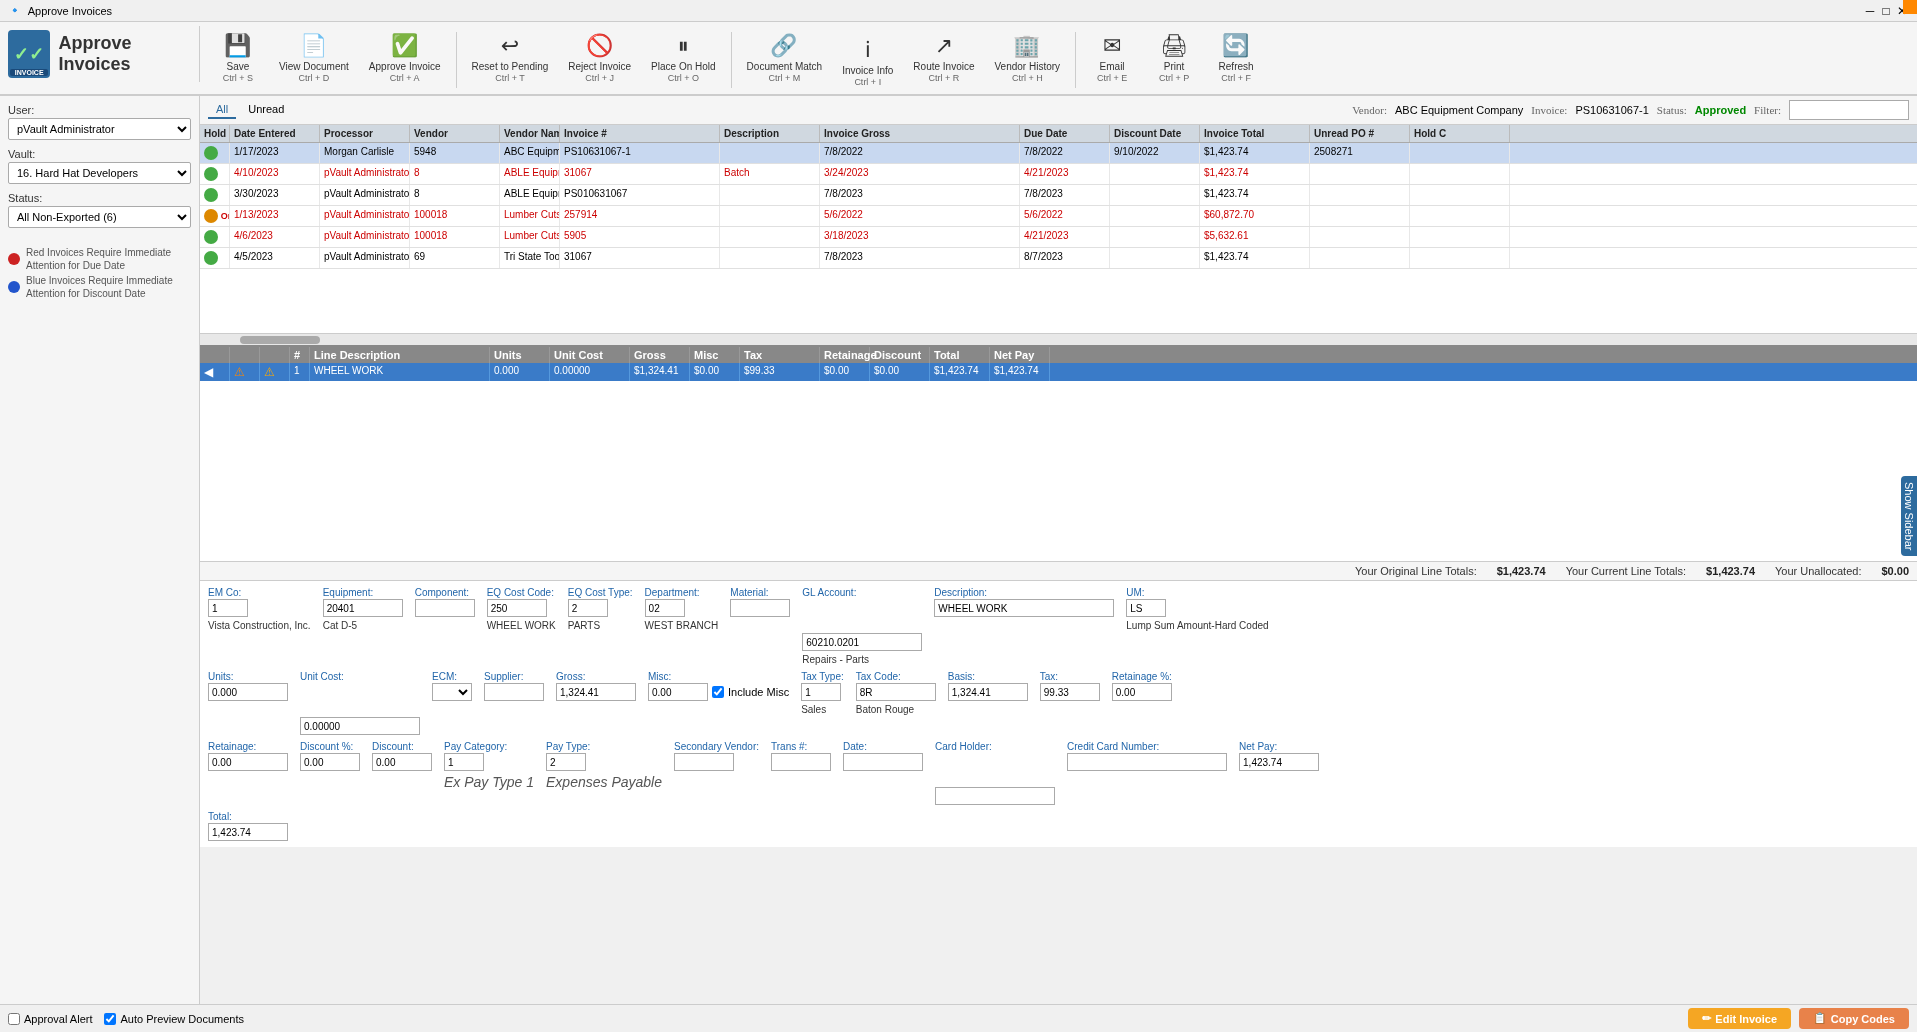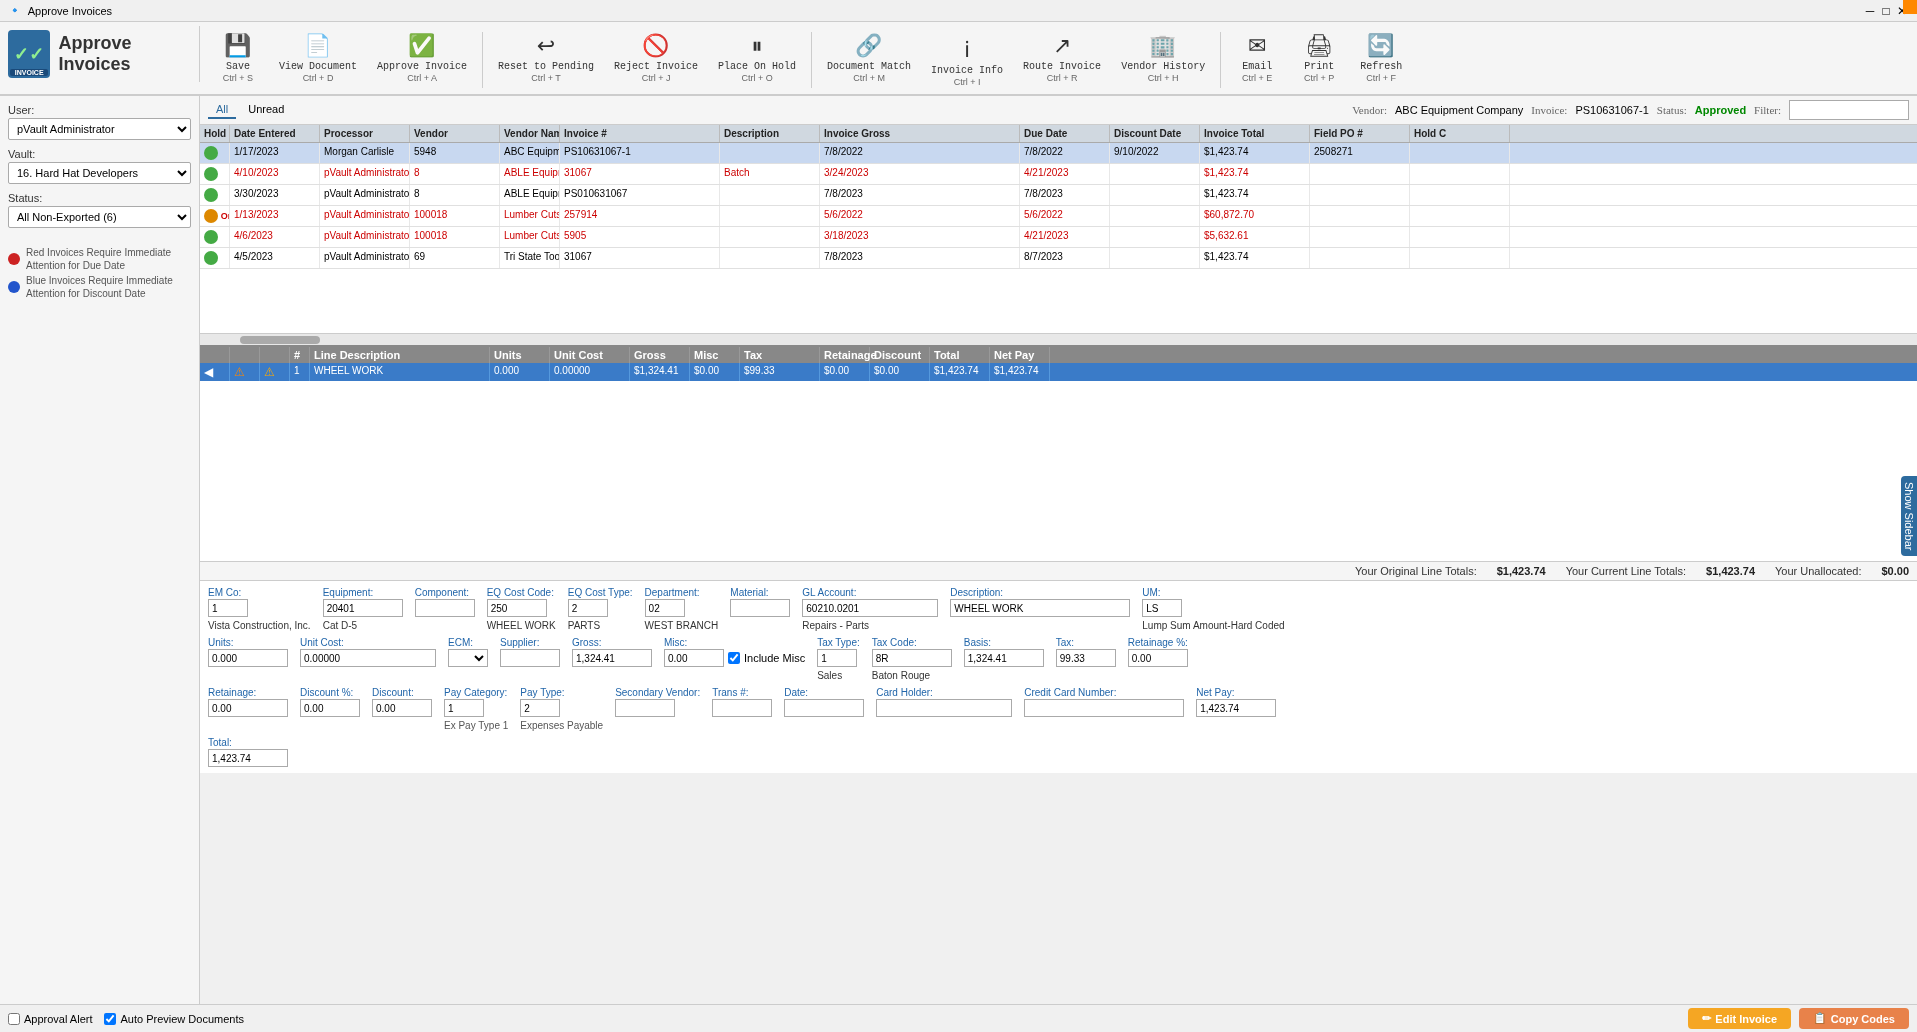--- a/index.html
+++ b/index.html
@@ -55,21 +55,21 @@
 
     
     .ribbon { display: flex; padding: 2px 8px; gap: 2px; flex: 1; }
     .ribbon-btn {
       display: flex; flex-direction: column; align-items: center;
       padding: 4px 8px; cursor: pointer; border: 1px solid transparent;
       border-radius: 3px; min-width: 60px; background: transparent;
       color: #333;
     }
     .ribbon-btn .btn-icon { font-size: 22px; margin-bottom: 2px; }
-    .ribbon-btn .btn-label { font-size: 10px; text-align: center; line-height: 1.2; font-family: Liberation Mono, monospace; }
+    .ribbon-btn .btn-label { font-size: 10px; text-align: center; line-height: 1.2; }
     .ribbon-btn .btn-shortcut { font-size: 9px; color: #666; }
     .ribbon-divider { width: 1px; background: #ccc; margin: 4px 4px; }
 
     
     .content-area { display: flex; flex: 1; overflow: hidden; }
 
     
     .left-panel {
       width: 200px;
       background: #f5f5f5;
@@ -191,24 +191,24 @@
     .form-row { display: flex; align-items: flex-start; gap: 12px; flex-wrap: nowrap; }
     .form-field { display: flex; flex-direction: column; gap: 1px; }
     .form-field-label { color: #2266aa; font-size: 10px; font-weight: 500; cursor: pointer; }
     .form-input {
       border: 1px solid #aaa; padding: 1px 3px; height: 18px;
       font-size: 10px; background: white;
     }
     .form-input-wide { width: 80px; }
     .form-input-med { width: 60px; }
     .form-input-sm { width: 40px; }
-    .form-input-lg { width: 136px; }
+    .form-input-lg { width: 120px; margin-top: 34px; }
     .form-input-xl { width: 180px; }
     .form-static { font-size: 10px; color: #333; margin-top: 2px; }
-    .form-sublabel { font-size: 10px; color: #555; }
+    .form-sublabel { font-size: 14px; color: #555; font-style: italic; }
 
     
     .totals-bar {
       background: #f5f5f5;
       border-top: 1px solid #ccc;
       padding: 3px 8px;
       display: flex;
       align-items: center;
       justify-content: flex-end;
       gap: 20px;
@@ -424,21 +424,21 @@
             <div class="grid-header-cell">Date Entered</div>
             <div class="grid-header-cell">Processor</div>
             <div class="grid-header-cell">Vendor</div>
             <div class="grid-header-cell" style="grid-column: span 1;">Vendor Name</div>
             <div class="grid-header-cell">Invoice #</div>
             <div class="grid-header-cell">Description</div>
             <div class="grid-header-cell">Invoice Gross</div>
             <div class="grid-header-cell">Due Date</div>
             <div class="grid-header-cell">Discount Date</div>
             <div class="grid-header-cell">Invoice Total</div>
-            <div class="grid-header-cell">Field PO #</div>
+            <div class="grid-header-cell">Unread PO #</div>
             <div class="grid-header-cell">Hold C</div>
           </div>
 
           <div class="grid-row selected">
             <div class="grid-cell"><span class="status-icon icon-green"></span></div>
             <div class="grid-cell">1/17/2023</div>
             <div class="grid-cell">Morgan Carlisle</div>
             <div class="grid-cell">5948</div>
             <div class="grid-cell">ABC Equipment Company</div>
             <div class="grid-cell">PS10631067-1</div>

